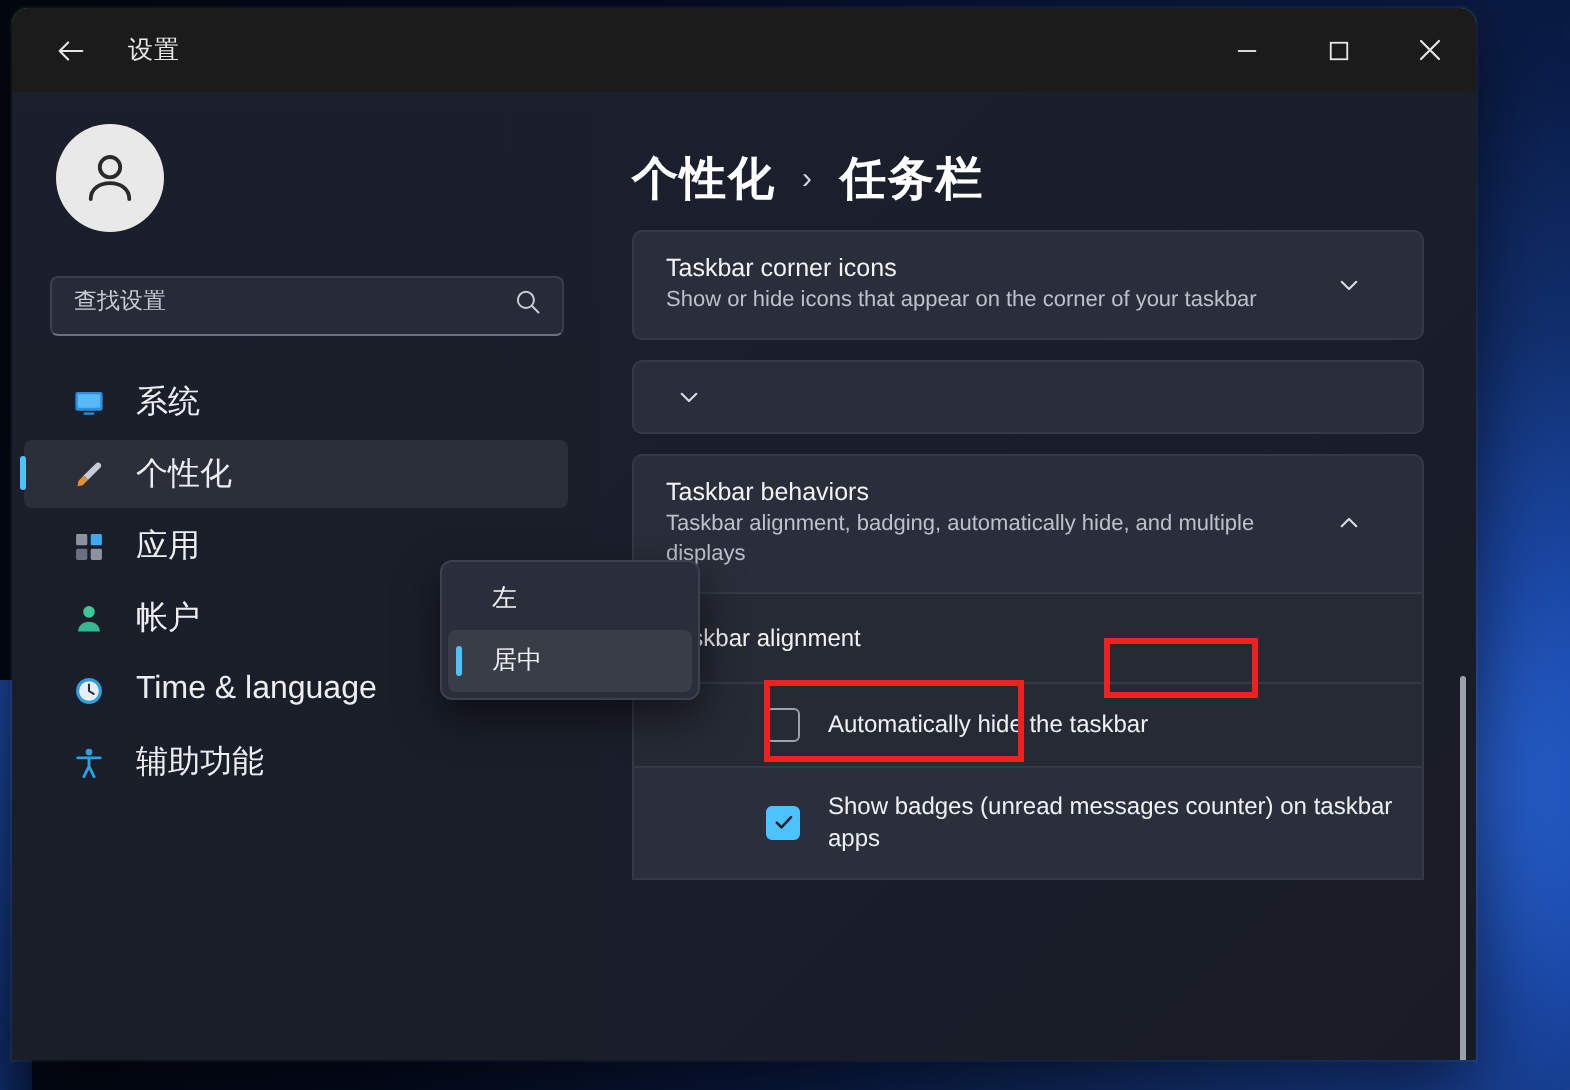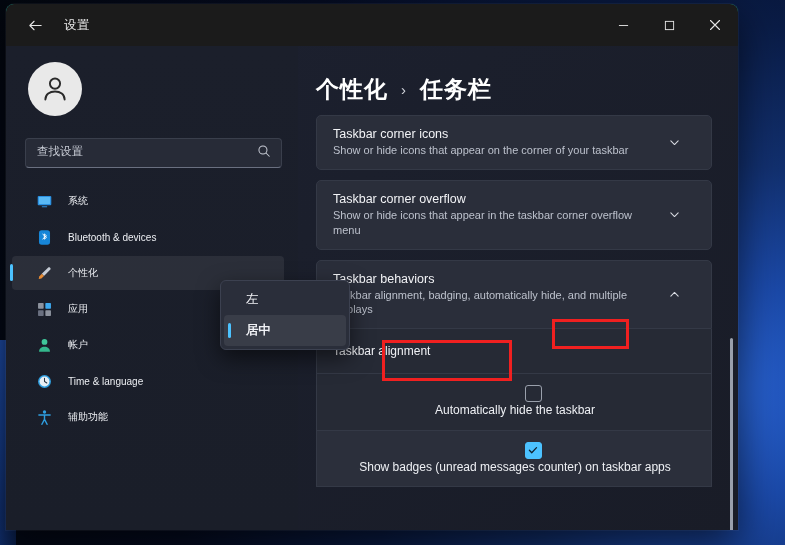--- a/index.html
+++ b/index.html
@@ -113,21 +113,21 @@
   .nav-item.active::before {
     content: ""; position: absolute; left: -2px; top: 8px;
     width: 3px; height: 17px; border-radius: 2px;
     background: #4cc2ff;
   }
   .nav-ico {
     width: 20px; height: 20px; margin-right: 14px;
     display: flex; align-items: center; justify-content: center;
     flex: 0 0 20px;
   }
-  .nav-label { color: #eceef2; font-size: 10px; white-space: nowrap; }
+  .nav-label { color: #eceef2; font-size: 16px; white-space: nowrap; }
 
   
   #main {
     flex: 1; position: relative;
     padding: 0 26px 0 18px;
     overflow: hidden;
   }
   #breadcrumb {
     margin-top: 28px;
     display: flex; align-items: center;
@@ -156,21 +156,20 @@
 
   
   .beh-row {
     background: #262a35;
     border-left: 1px solid #343946;
     border-right: 1px solid #343946;
     border-bottom: 1px solid #343946;
     padding: 11px 14px 11px 16px;
     display: flex; align-items: center;
     min-height: 42px;
-    flex-direction: column;
   }
   .beh-row.alt { background: #2b2f3b; }
   .beh-row.disabled .cb-label { color: #878d99; }
   .beh-label { color: #f0f1f5; font-size: 12px; }
 
   .cb {
     width: 17px; height: 17px; flex: 0 0 17px;
     border-radius: 3px;
     margin: 0 14px 0 50px;
     display: flex; align-items: center; justify-content: center;
@@ -204,21 +203,21 @@
     z-index: 30;
   }
   .dd-item {
     position: relative;
     height: 31px; border-radius: 4px;
     display: flex; align-items: center;
     padding-left: 22px;
     color: #f0f1f5; font-size: 12.5px;
     cursor: pointer;
   }
-  .dd-item.selected { background: rgba(255,255,255,.075); font-weight: bold; }
+  .dd-item.selected { background: rgba(255,255,255,.075); }
   .dd-item.selected::before {
     content: ""; position: absolute; left: 4px; top: 8px;
     width: 3px; height: 15px; border-radius: 2px; background: #4cc2ff;
   }
 
   
   .redbox {
     position: absolute;
     border: 3px solid #f02020;
     z-index: 60;
@@ -303,29 +302,20 @@
           <span class="nav-ico">
             <svg width="17" height="17" viewBox="0 0 20 20">
               <rect x="2" y="3.5" width="16" height="11" rx="1.2" fill="#2a8fe0"></rect>
               <rect x="3.4" y="4.8" width="13.2" height="8" rx=".6" fill="#59b9f5"></rect>
               <rect x="6.8" y="15.6" width="6.4" height="1.3" rx=".6" fill="#2a8fe0"></rect>
             </svg>
           </span>
           <span class="nav-label">系统</span>
         </div>
 
-        <div class="nav-item">
-          <span class="nav-ico">
-            <svg width="17" height="17" viewBox="0 0 20 20">
-              <rect x="3.5" y="1.6" width="13" height="16.8" rx="3.2" fill="#1786d8"></rect>
-              <path d="M8 6.2l4.3 3.7L9.8 12v-6.2L12.3 8 8 11.7" fill="none" stroke="#fff" stroke-width="1.1" stroke-linejoin="round" stroke-linecap="round"></path>
-            </svg>
-          </span>
-          <span class="nav-label">Bluetooth &amp; devices</span>
-        </div>
 
 
         <div class="nav-item active">
           <span class="nav-ico">
             <svg width="17" height="17" viewBox="0 0 20 20">
               <path d="M16.6 3.2c.8.8.8 1.8 0 2.5l-7.2 7.2-2.6-2.6 7.3-7.1c.7-.7 1.7-.7 2.5 0z" fill="#c6ccd6"></path>
               <path d="M6.8 10.3l2.6 2.6-3.1 3.1-3.1.6.6-3.1 3-3.2z" fill="#e98c34"></path>
             </svg>
           </span>
           <span class="nav-label">个性化</span>
@@ -393,24 +383,20 @@
           <div class="card-sub">Show or hide icons that appear on the corner of your taskbar</div>
         </div>
         <div class="chev">
           <svg width="13" height="13" viewBox="0 0 16 16" fill="none">
             <path d="M3.5 6l4.5 4.5L12.5 6" stroke="#d8dbe2" stroke-width="1.3" stroke-linecap="round" stroke-linejoin="round"></path>
           </svg>
         </div>
       </div>
 
       <div class="card">
-        <div class="card-text">
-          <div class="card-title">Taskbar corner overflow</div>
-          <div class="card-sub">Show or hide icons that appear in the taskbar corner overflow menu</div>
-        </div>
         <div class="chev">
           <svg width="13" height="13" viewBox="0 0 16 16" fill="none">
             <path d="M3.5 6l4.5 4.5L12.5 6" stroke="#d8dbe2" stroke-width="1.3" stroke-linecap="round" stroke-linejoin="round"></path>
           </svg>
         </div>
       </div>
 
       <div class="card" style="margin-bottom:0;border-bottom-left-radius:0;border-bottom-right-radius:0;">
         <div class="card-text">
           <div class="card-title">Taskbar behaviors</div>

